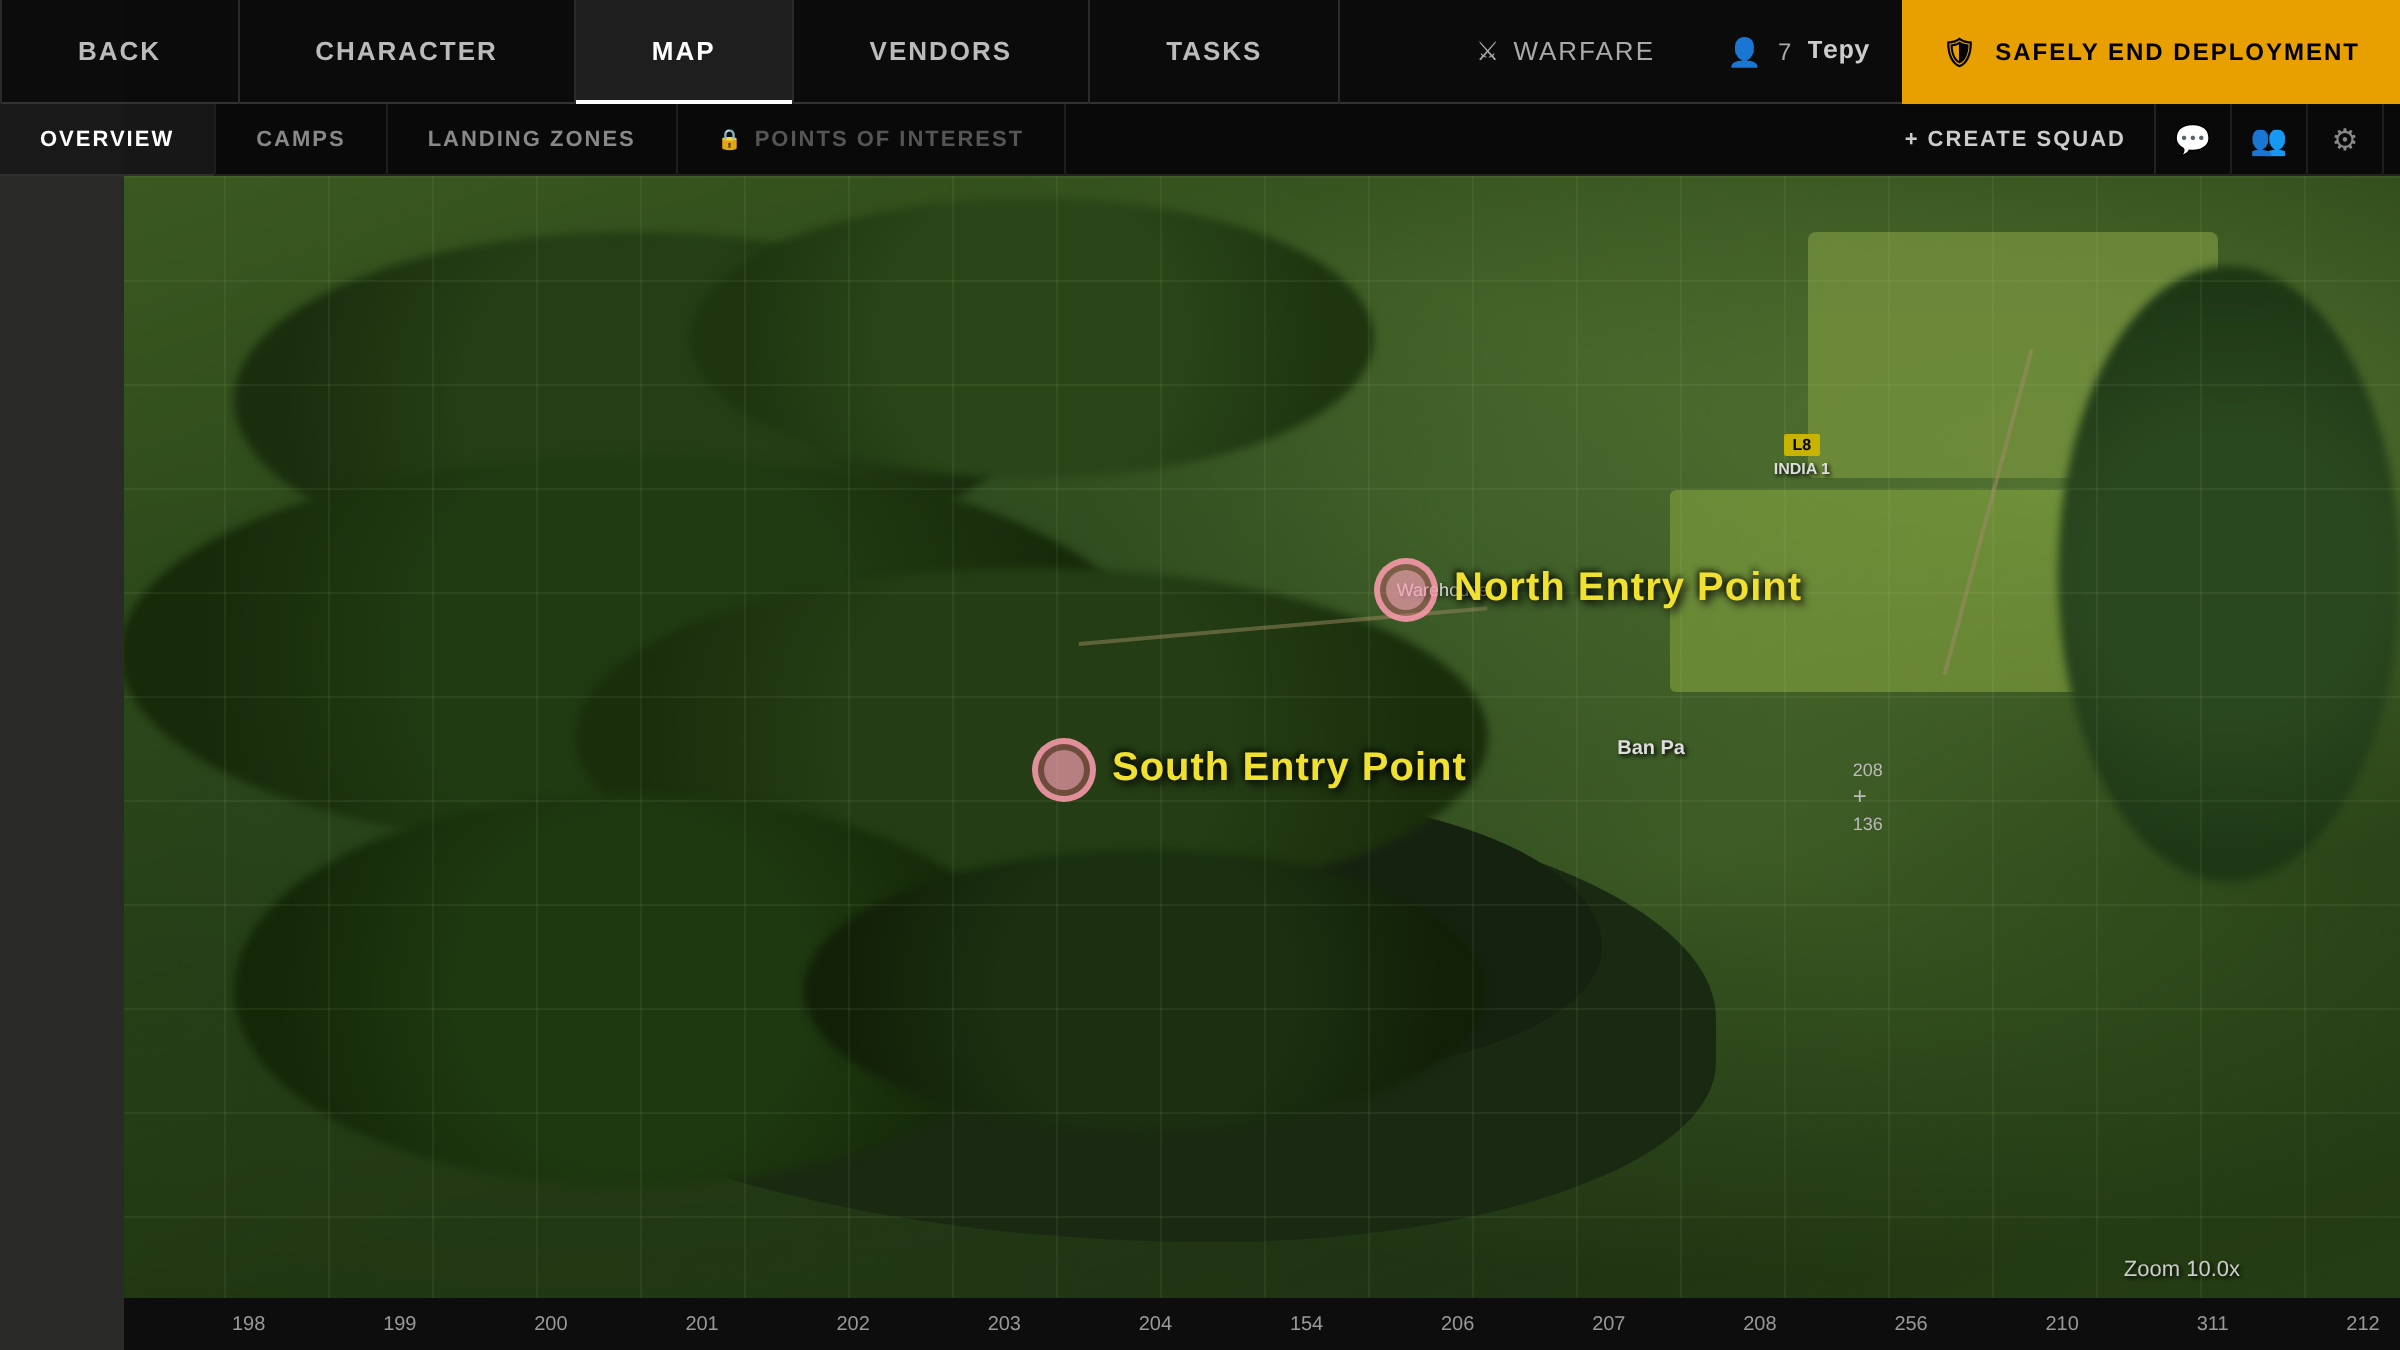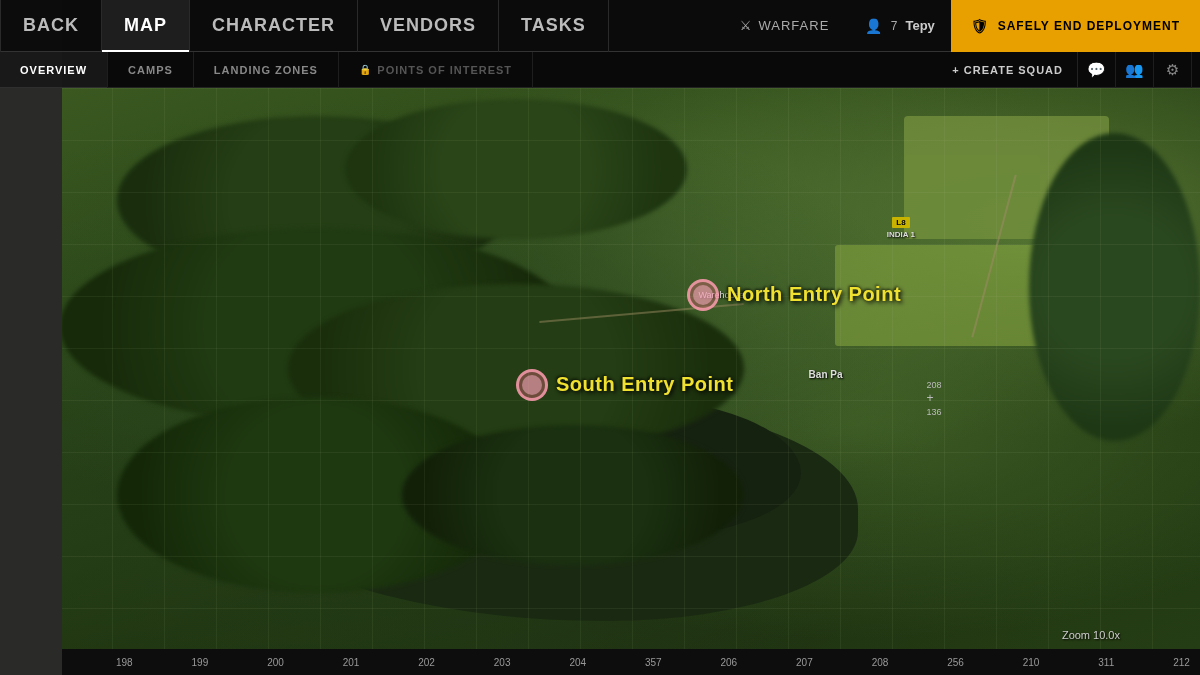--- a/index.html
+++ b/index.html
@@ -18,26 +18,26 @@
       top: 0; left: 0; right: 0;
       height: 52px;
       background: rgba(10,10,10,0.92);
       display: flex;
       align-items: center;
       border-bottom: 1px solid #333;
       z-index: 100;
     }
 
     .nav-item {
-      padding: 0 22px;
+      padding: 0 38px;
       height: 52px;
       display: flex;
       align-items: center;
       color: #bbb;
-      font-size: 18px;
+      font-size: 13px;
       font-weight: 600;
       letter-spacing: 1px;
       cursor: pointer;
       text-transform: uppercase;
       border-right: 1px solid #2a2a2a;
       position: relative;
     }
 
     .nav-item:first-child {
       border-left: 1px solid #2a2a2a;
@@ -384,33 +384,33 @@
       font-weight: 500;
     }
   </style>
 </head>
 <body>
 
 <div class="side-panel-left"></div>
 
 <div id="top-nav">
   <div class="nav-item">BACK</div>
+  <div class="nav-item">CHARACTER</div>
   <div class="nav-item active">MAP</div>
-  <div class="nav-item">CHARACTER</div>
   <div class="nav-item">VENDORS</div>
   <div class="nav-item">TASKS</div>
   <div class="nav-spacer"></div>
   <div class="warfare-item">
     <span style="font-size:13px; color:#aaa;">⚔</span>
     <span>WARFARE</span>
   </div>
   <div class="player-info">
     <span style="font-size:14px;">👤</span>
     <span style="color:#aaa; font-size:12px;">7</span>
-    <span style="color:#ccc; font-size:13px; font-weight:600;">Tepy</span>
+    <span style="color:#ccc; font-size:13px; font-weight:600;font-family:Liberation Mono, monospace;">Tepy</span>
   </div>
   <button class="safe-deploy-btn">
     <span style="font-size:14px;">🛡</span>
     <span>SAFELY END DEPLOYMENT</span>
   </button>
 </div>
 
 <div id="sub-nav">
   <div class="sub-item active">OVERVIEW</div>
   <div class="sub-item">CAMPS</div>
@@ -439,21 +439,21 @@
 </div>
 
 <div id="x-axis">
   <span class="x-axis-label">198</span>
   <span class="x-axis-label">199</span>
   <span class="x-axis-label">200</span>
   <span class="x-axis-label">201</span>
   <span class="x-axis-label">202</span>
   <span class="x-axis-label">203</span>
   <span class="x-axis-label">204</span>
-  <span class="x-axis-label">357</span>
+  <span class="x-axis-label">154</span>
   <span class="x-axis-label">206</span>
   <span class="x-axis-label">207</span>
   <span class="x-axis-label">208</span>
   <span class="x-axis-label">256</span>
   <span class="x-axis-label">210</span>
   <span class="x-axis-label">311</span>
   <span class="x-axis-label">212</span>
 </div>
 
 <div id="map-area">

